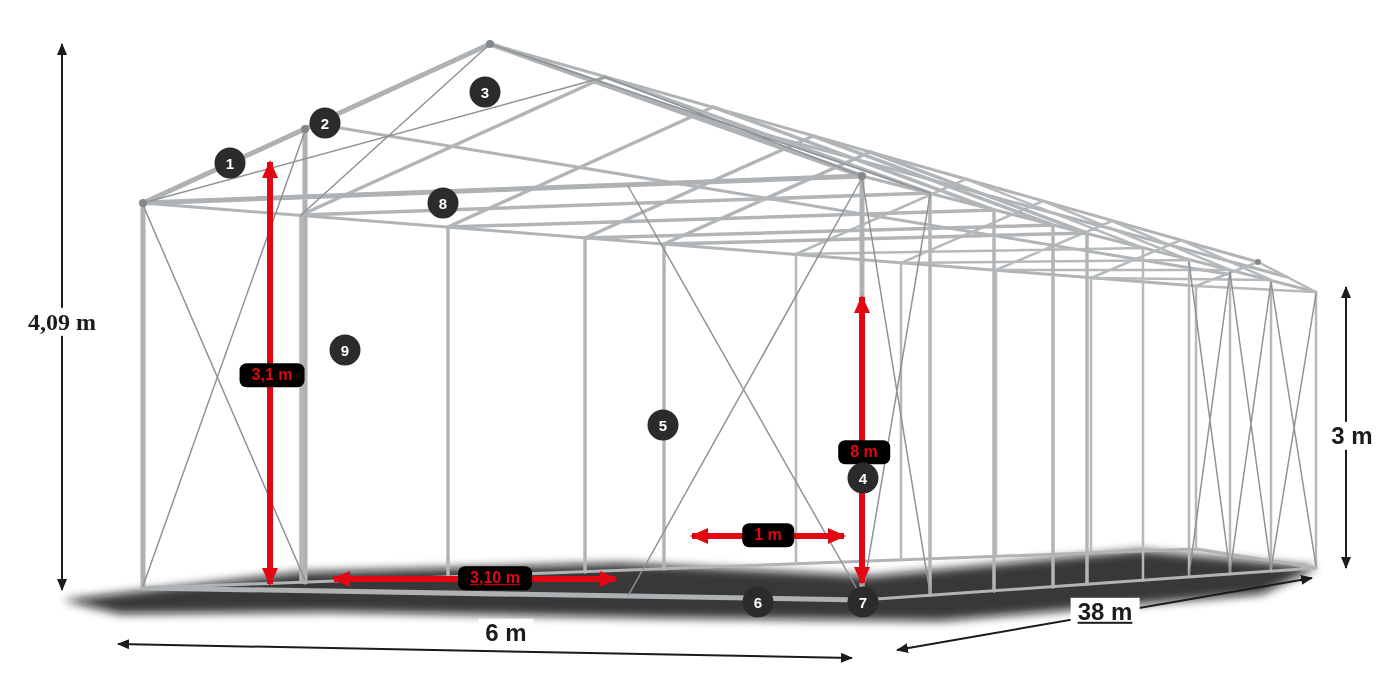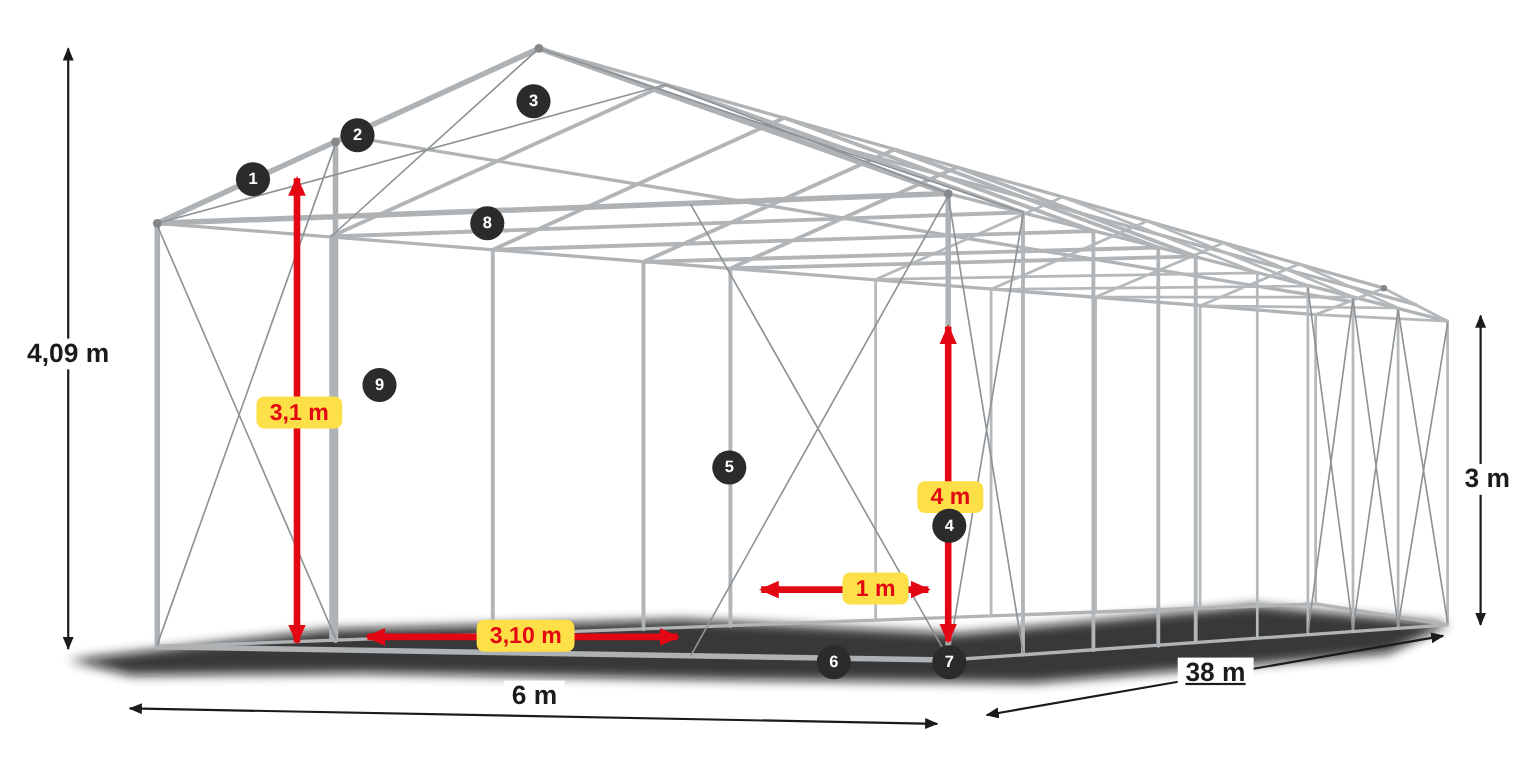--- a/index.html
+++ b/index.html
@@ -1,21 +1,21 @@
 <!DOCTYPE html>
 <html><head>
 <meta charset="utf-8">
 <style>
   html,body{margin:0;padding:0;background:#ffffff;}
   body{font-family:"Liberation Sans",sans-serif;}
   .stage{position:relative;width:1400px;height:700px;background:#ffffff;overflow:hidden;}
   .stage svg{position:absolute;left:0;top:0;}
   .dim{position:absolute;transform:translate(-50%,-50%);white-space:nowrap;line-height:1.1;}
   .dim-dark{font-weight:bold;font-size:24px;color:#1b1b1b;background:#ffffff;padding:1px 7px;}
-  .dim-red{font-weight:bold;font-size:21px;color:#e30613;background:#fde047;padding:3px 12px;border-radius:7px;}
+  .dim-red{font-weight:bold;font-size:16px;color:#e30613;background:#000000;padding:3px 12px;border-radius:7px;}
   .badge{position:absolute;width:31px;height:31px;border-radius:50%;background:#2b2b2c;color:#ffffff;
          font-weight:bold;font-size:15px;display:flex;align-items:center;justify-content:center;
          transform:translate(-50%,-50%);}
 </style>
 </head>
 <body>
 
 <div class="stage">
 
   <svg width="1400" height="700" viewBox="0 0 1400 700">
@@ -80,28 +80,28 @@
     </g>
 
     <g stroke="#e30613" stroke-width="6" fill="none">
       <line x1="270" y1="162" x2="270" y2="584" marker-start="url(#mr)" marker-end="url(#mr)"></line>
       <line x1="334" y1="579" x2="616" y2="579" marker-start="url(#mr)" marker-end="url(#mr)"></line>
       <line x1="862" y1="583" x2="862" y2="297" marker-start="url(#mr)" marker-end="url(#mr)"></line>
       <line x1="692" y1="536" x2="844" y2="536" marker-start="url(#mr)" marker-end="url(#mr)"></line>
     </g>
   </svg>
 
-  <div class="dim dim-dark" style="left:62px;top:322px;">4,09 m</div>
+  <div class="dim dim-dark" style="left:62px;top:322px;font-family:Liberation Serif, serif;">4,09 m</div>
   <div class="dim dim-dark" style="left:1352px;top:436px;">3 m</div>
-  <div class="dim dim-dark" style="left:486px;top:633px;">6 m</div>
+  <div class="dim dim-dark" style="left:506px;top:633px;">6 m</div>
   <div class="dim dim-dark" style="left:1105px;top:612px;text-decoration:underline;">38 m</div>
   <div class="dim dim-red" style="left:272px;top:375px;">3,1 m</div>
-  <div class="dim dim-red" style="left:478px;top:578px;">3,10 m</div>
-  <div class="dim dim-red" style="left:864px;top:452px;">4 m</div>
-  <div class="dim dim-red" style="left:796px;top:535px;">1 m</div>
+  <div class="dim dim-red" style="left:495px;top:578px;text-decoration:underline;">3,10 m</div>
+  <div class="dim dim-red" style="left:864px;top:452px;">8 m</div>
+  <div class="dim dim-red" style="left:768px;top:535px;">1 m</div>
 
   <div class="badge" style="left:230px;top:163px;">1</div>
   <div class="badge" style="left:325px;top:123px;">2</div>
   <div class="badge" style="left:485px;top:92px;">3</div>
   <div class="badge" style="left:863px;top:478px;">4</div>
   <div class="badge" style="left:663px;top:425px;">5</div>
   <div class="badge" style="left:758px;top:602px;">6</div>
   <div class="badge" style="left:863px;top:602px;">7</div>
   <div class="badge" style="left:443px;top:203px;">8</div>
   <div class="badge" style="left:345px;top:350px;">9</div>

